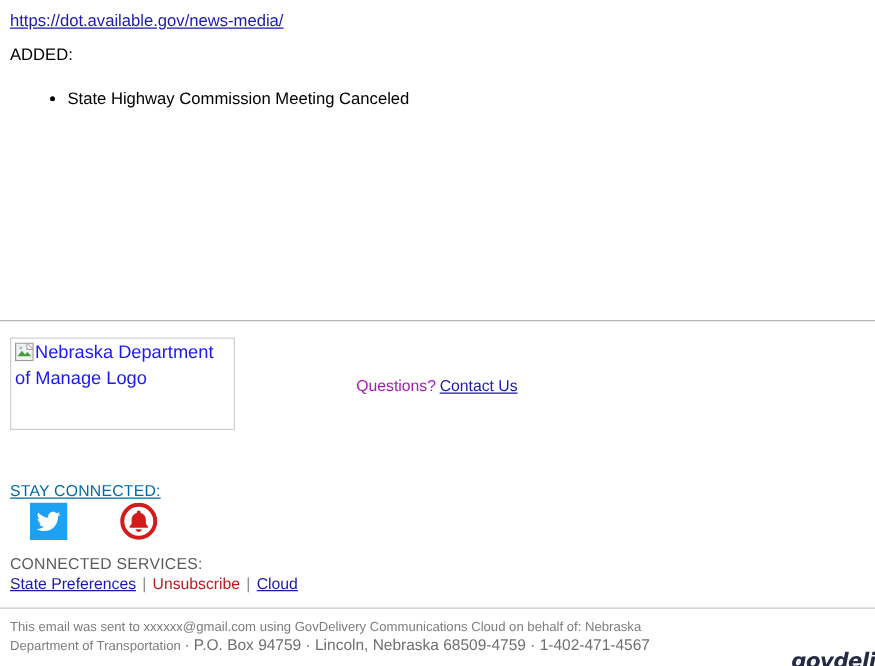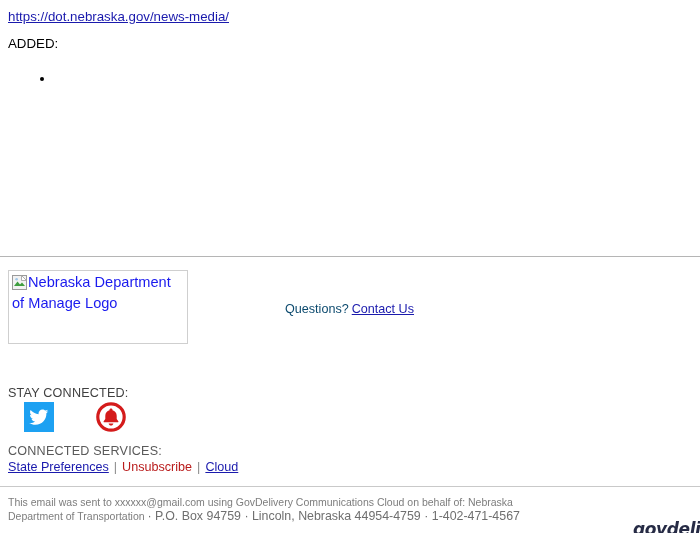--- a/index.html
+++ b/index.html
@@ -115,35 +115,36 @@
   }
   .questions-block {
     position: absolute;
     left: 285px;
     top: 301px;
     font-size: 12.6px;
     line-height: 16px;
     color: #5a5a5a;
     white-space: nowrap;
   }
-  .questions-label { color: #0c4a6e; }
+  .questions-label { color: #a21caf; }
   .contact-link {
     color: #1a1aad;
     margin-left: 3px;
   }
 
   
   .stay-connected-label {
     position: absolute;
     left: 8px;
     top: 385px;
     font-size: 12.6px;
     line-height: 16px;
-    color: #404040;
+    color: #0369a1;
     letter-spacing: .2px;
+    text-decoration: underline;
   }
   .social-row {
     position: absolute;
     left: 24px;
     top: 402px;
     display: flex;
     align-items: center;
     gap: 42px;
   }
   .social-icon {
@@ -214,28 +215,29 @@
     top: 7px;
   }
 </style>
 </head>
 <body>
 
 <div class="message-body">
 
 
   <p class="url-line">
-    <a class="url-link" href="#">https://dot.nebraska.gov/news-media/</a>
+    <a class="url-link" href="#">https://dot.available.gov/news-media/</a>
   </p>
 
   <p class="added-label">ADDED:</p>
 
   <ul class="added-list">
     <li>
       <span class="bullet-dot"></span>
+      <span>State Highway Commission Meeting Canceled</span>
     </li>
   </ul>
 
 </div>
 
 <div class="divider divider-top"></div>
 
 <div class="brand-row">
 
   <div class="logo-placeholder">
@@ -291,21 +293,21 @@
 
 <div class="subscriber-links">
   <a class="sub-link" href="#">State Preferences</a><span class="sep">|</span><span class="sub-plain">Unsubscribe</span><span class="sep">|</span><a class="sub-link" href="#">Cloud</a>
 </div>
 
 <div class="divider divider-bottom"></div>
 
 <div class="disclaimer">
   <span>This email was sent to xxxxxx@gmail.com using GovDelivery Communications Cloud on behalf of: Nebraska Department of</span>
   <span>Transportation</span>
-  <span class="addr-big">· P.O. Box 94759 · Lincoln, Nebraska 44954-4759 · 1-402-471-4567</span>
+  <span class="addr-big">· P.O. Box 94759 · Lincoln, Nebraska 68509-4759 · 1-402-471-4567</span>
 </div>
 
 <div class="govdelivery-logo">
   <span class="gd-wordmark">govdelivery</span>
   <svg width="14" height="14" viewBox="0 0 14 14" style="position:absolute;left:95px;top:0;">
     <path d="M2 12 L2 1 L11 1 L7 4.5 L11 8 L2 8 Z" fill="#262b45"></path>
   </svg>
 </div>
 
 </body></html>

